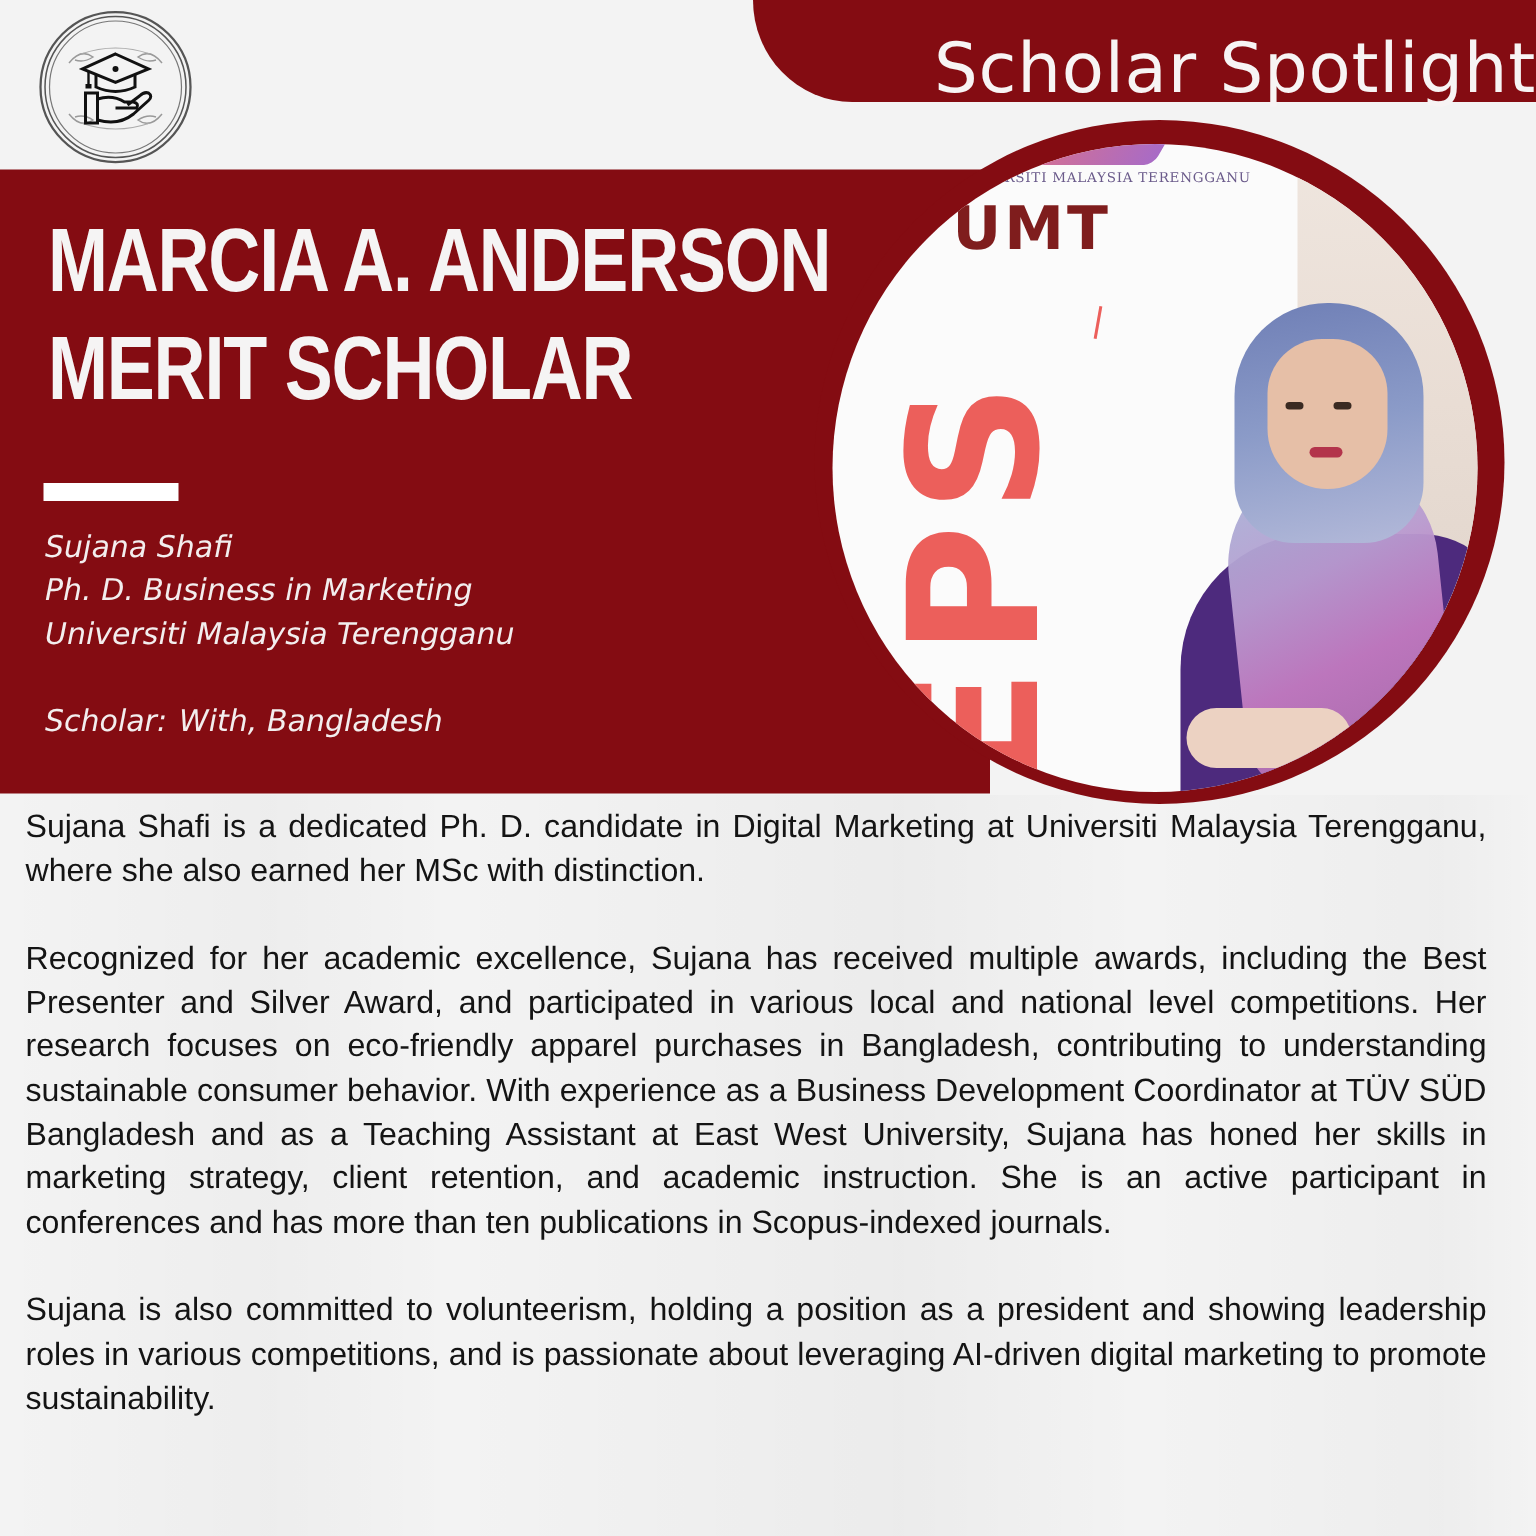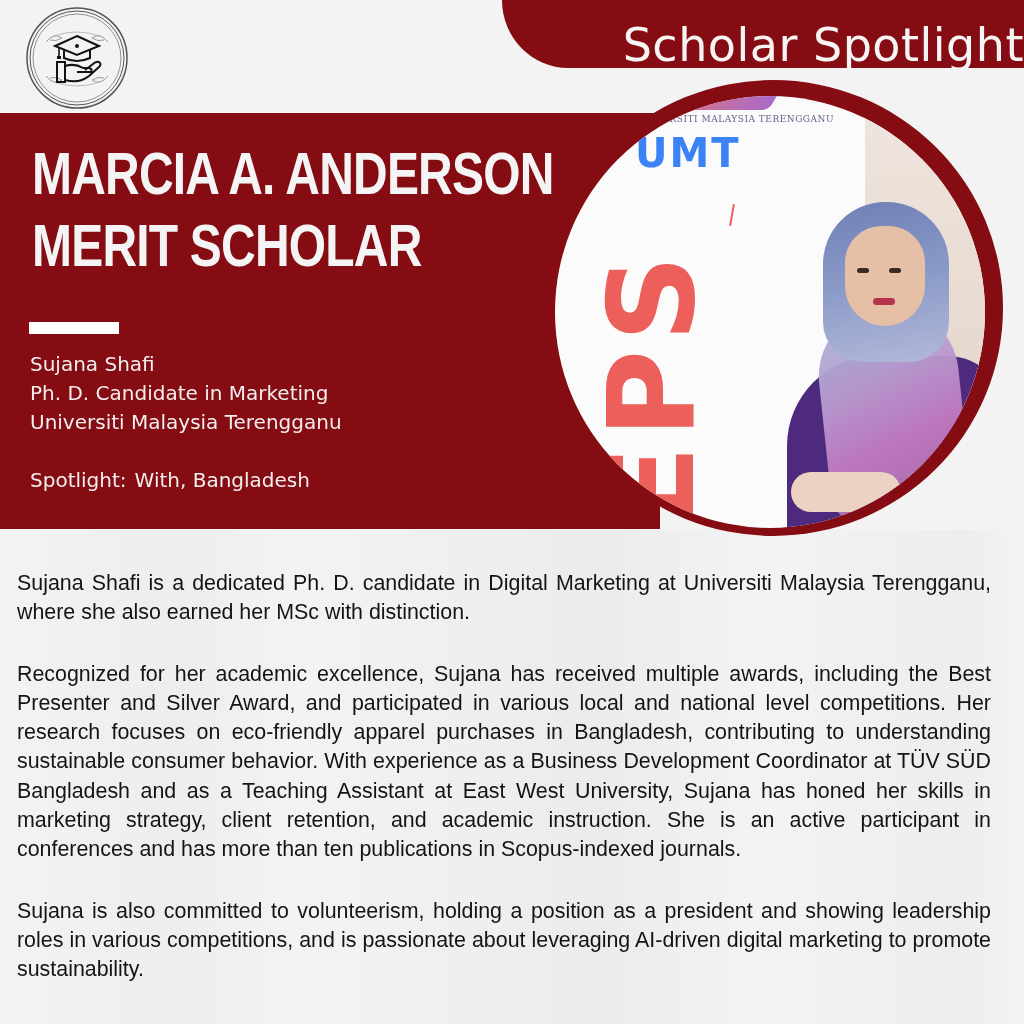--- a/index.html
+++ b/index.html
@@ -55,21 +55,21 @@
     background: linear-gradient(180deg, #efe6df 0%, #e9ddd4 40%, #dcd0c7 100%);
   }
   .photo .umt-small {
     position: absolute; left: 80px; top: 18px;
     font-family: "DejaVu Serif", serif; font-size: 9px; color: #6a5a8a;
     letter-spacing: 0.5px;
   }
   .photo .umt {
     position: absolute; left: 80px; top: 34px;
     font-family: "DejaVu Sans", sans-serif; font-weight: 700;
-    font-size: 40px; color: #3b82f6; letter-spacing: 2px;
+    font-size: 40px; color: #7f1d1d; letter-spacing: 2px;
   }
   .photo .swoosh {
     position: absolute; left: 100px; top: -8px; width: 120px; height: 22px;
     background: linear-gradient(90deg, #e9737b, #a86bc6);
     transform: skewX(-30deg);
     border-radius: 6px;
   }
   .photo .eps {
     position: absolute; left: -84px; top: 222px;
     transform: rotate(-90deg);
@@ -130,35 +130,36 @@
   }
   .scholar-title span { display: block; }
   .rule {
     position: absolute; left: 29px; top: 322px; width: 90px; height: 12px;
     background: #ffffff;
   }
   .profile {
     position: absolute; left: 30px; top: 350px;
     color: #f3eeee;
     font-family: "DejaVu Sans", sans-serif;
+    font-style: italic;
     font-size: 20px;
     line-height: 29px;
   }
   .profile .gap { height: 29px; }
   .hometown-value { margin-left: 8px; }
 
   .body-text {
     position: absolute; left: 17px; top: 537px; width: 974px;
     font-family: "Liberation Sans", sans-serif;
     font-size: 21.4px;
     line-height: 29.3px;
     color: #141414;
     text-align: justify;
   }
-  .body-text p { margin-bottom: 29.3px; margin-top: 32px; }
+  .body-text p { margin-bottom: 29.3px; }
   .body-text p:last-child { margin-bottom: 0; }
 </style>
 </head>
 <body>
 
 <div class="bg-texture"></div>
 
 <div class="logo">
   <svg width="106" height="104" viewBox="0 0 106 104">
     <circle cx="53" cy="52" r="50" fill="none" stroke="#555" stroke-width="1.5"></circle>
@@ -209,25 +210,25 @@
 
 <h1 class="scholar-title">
   <span>MARCIA A. ANDERSON</span>
   <span>MERIT SCHOLAR</span>
 </h1>
 
 <div class="rule"></div>
 
 <div class="profile">
   <div>Sujana Shafi</div>
-  <div>Ph. D. Candidate in Marketing</div>
+  <div>Ph. D. Business in Marketing</div>
   <div>Universiti Malaysia Terengganu</div>
   <div class="gap"></div>
   <div>
-    <span>Spotlight:</span><span class="hometown-value">With, Bangladesh</span>
+    <span>Scholar:</span><span class="hometown-value">With, Bangladesh</span>
   </div>
 </div>
 
 <div class="body-text">
   <p>Sujana Shafi is a dedicated Ph. D. candidate in Digital Marketing at Universiti Malaysia Terengganu, where she also earned her MSc with distinction.</p>
   <p>Recognized for her academic excellence, Sujana has received multiple awards, including the Best Presenter and Silver Award, and participated in various local and national level competitions. Her research focuses on eco-friendly apparel purchases in Bangladesh, contributing to understanding sustainable consumer behavior. With experience as a Business Development Coordinator at TÜV SÜD Bangladesh and as a Teaching Assistant at East West University, Sujana has honed her skills in marketing strategy, client retention, and academic instruction. She is an active participant in conferences and has more than ten publications in Scopus-indexed journals.</p>
   <p>Sujana is also committed to volunteerism, holding a position as a president and showing leadership roles in various competitions, and is passionate about leveraging AI-driven digital marketing to promote sustainability.</p>
 </div>
 
 </body></html>

